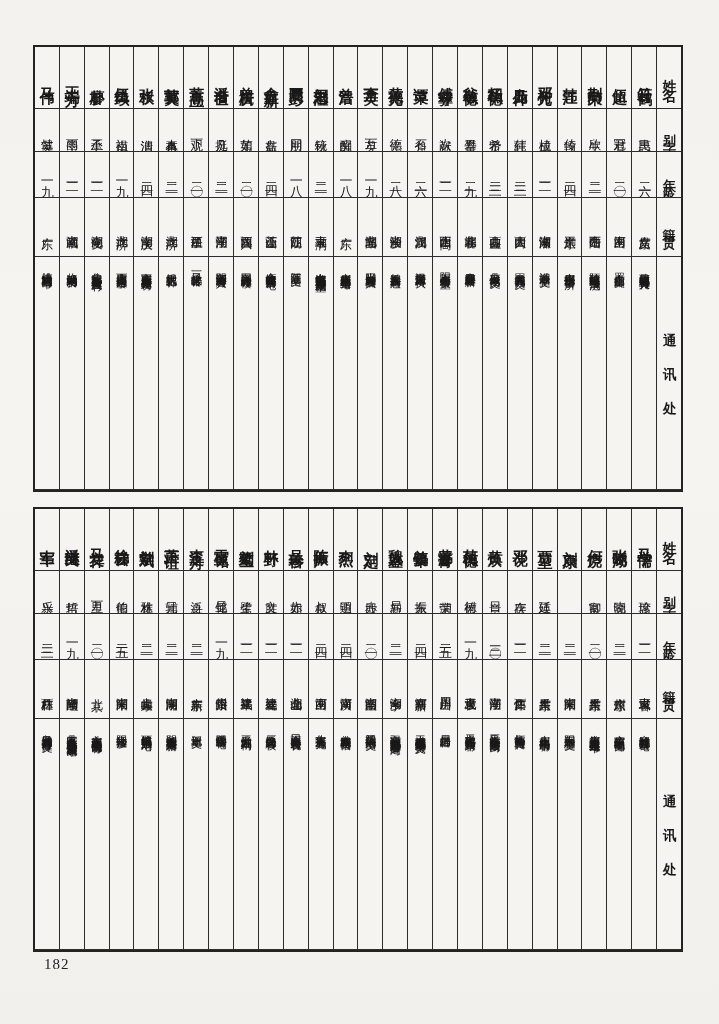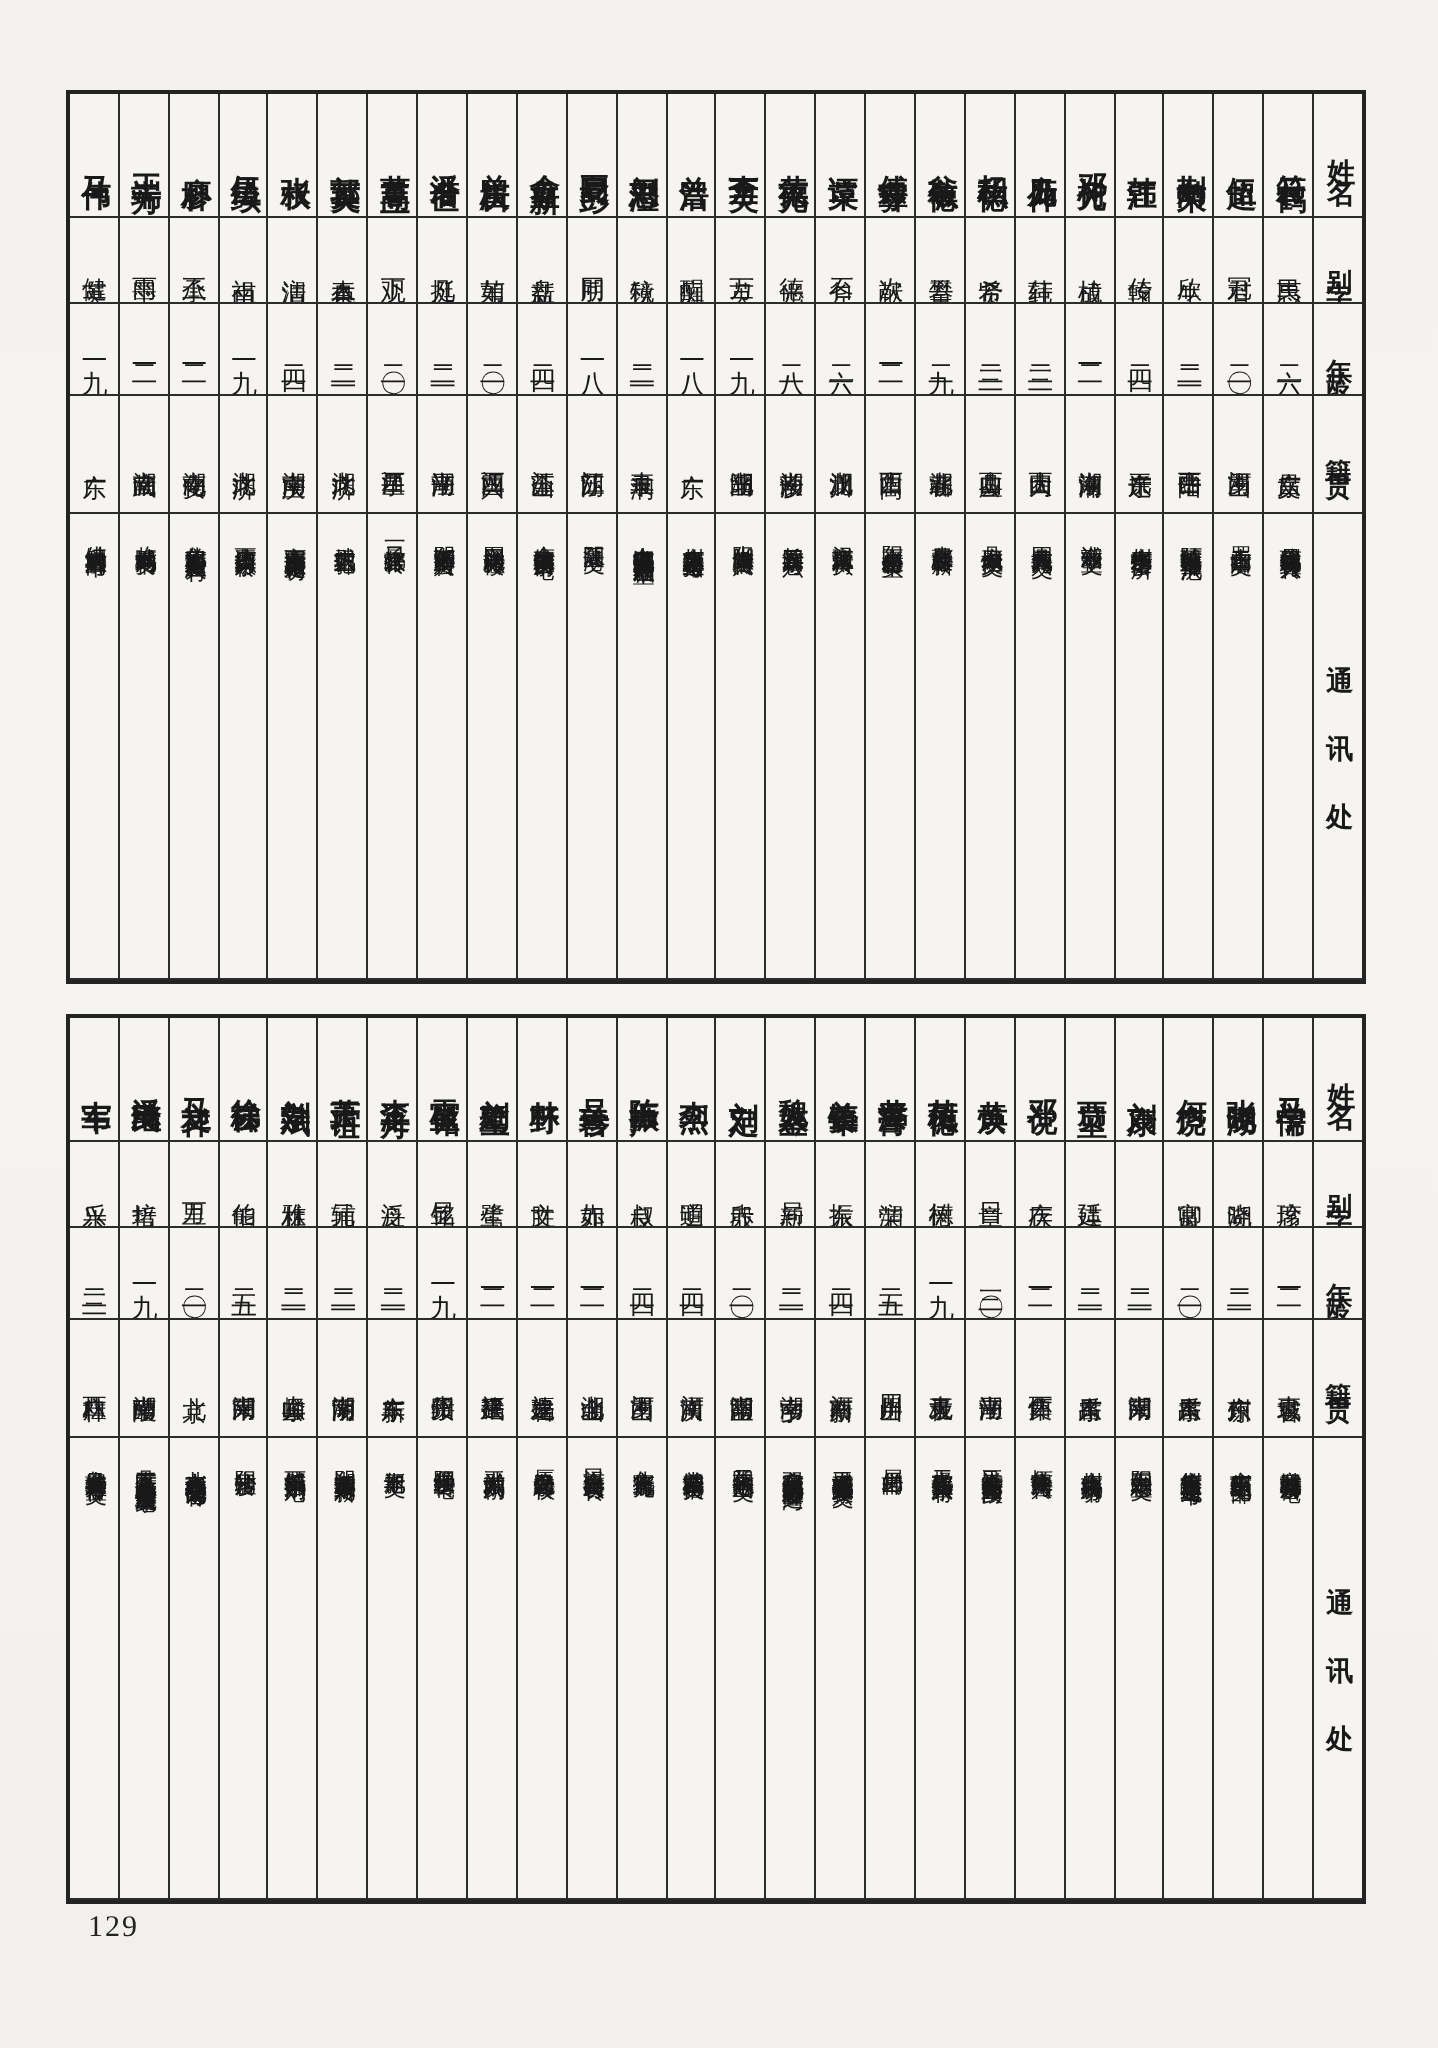--- a/index.html
+++ b/index.html
@@ -424,14 +424,14 @@
         <div class="cell c-addr">本县东三区区立高等小校庶务转交鳌塘境潘家老屋</div>
       </div>
       <div class="col">
         <div class="cell c-name">韦军</div>
         <div class="cell c-zi">乐兴</div>
         <div class="cell c-age">二三</div>
         <div class="cell c-native">广西桂林</div>
         <div class="cell c-addr">大鸟墟转罗秀市华盛祥号交</div>
       </div>
     </div>
-  <div class="page-number">129</div>
+  <div class="page-number">182</div>
 </div>
 
 </body></html>

